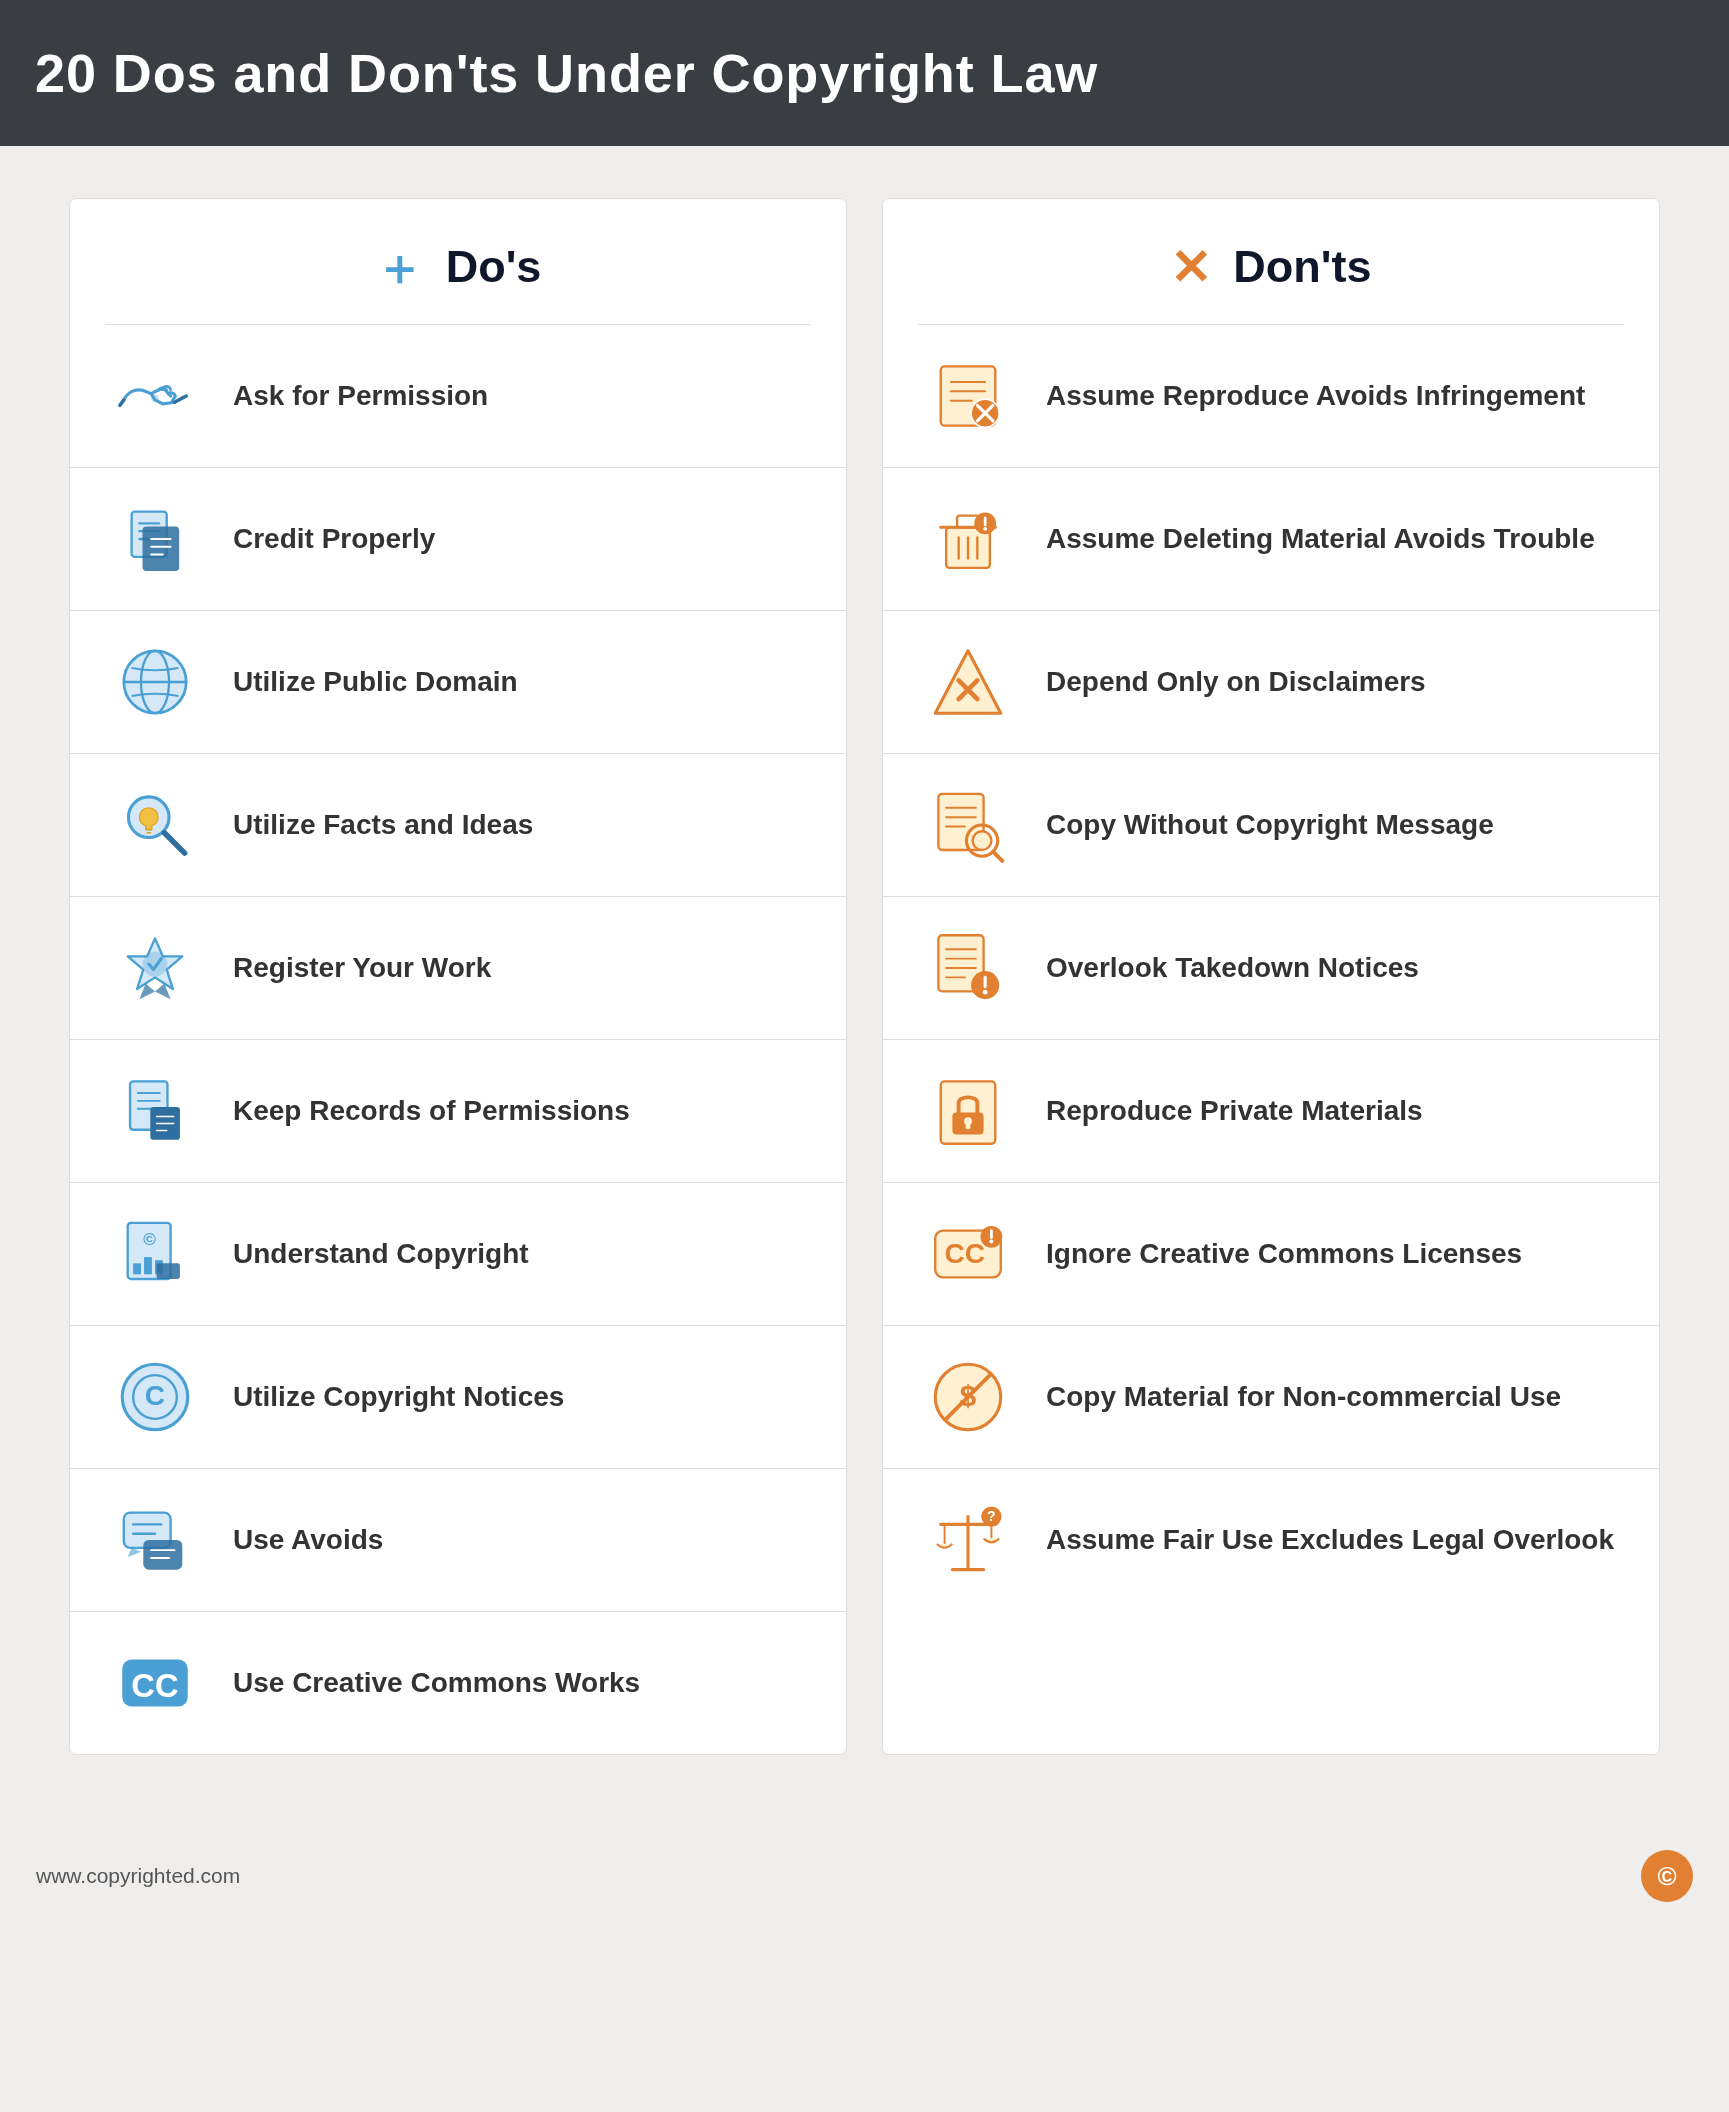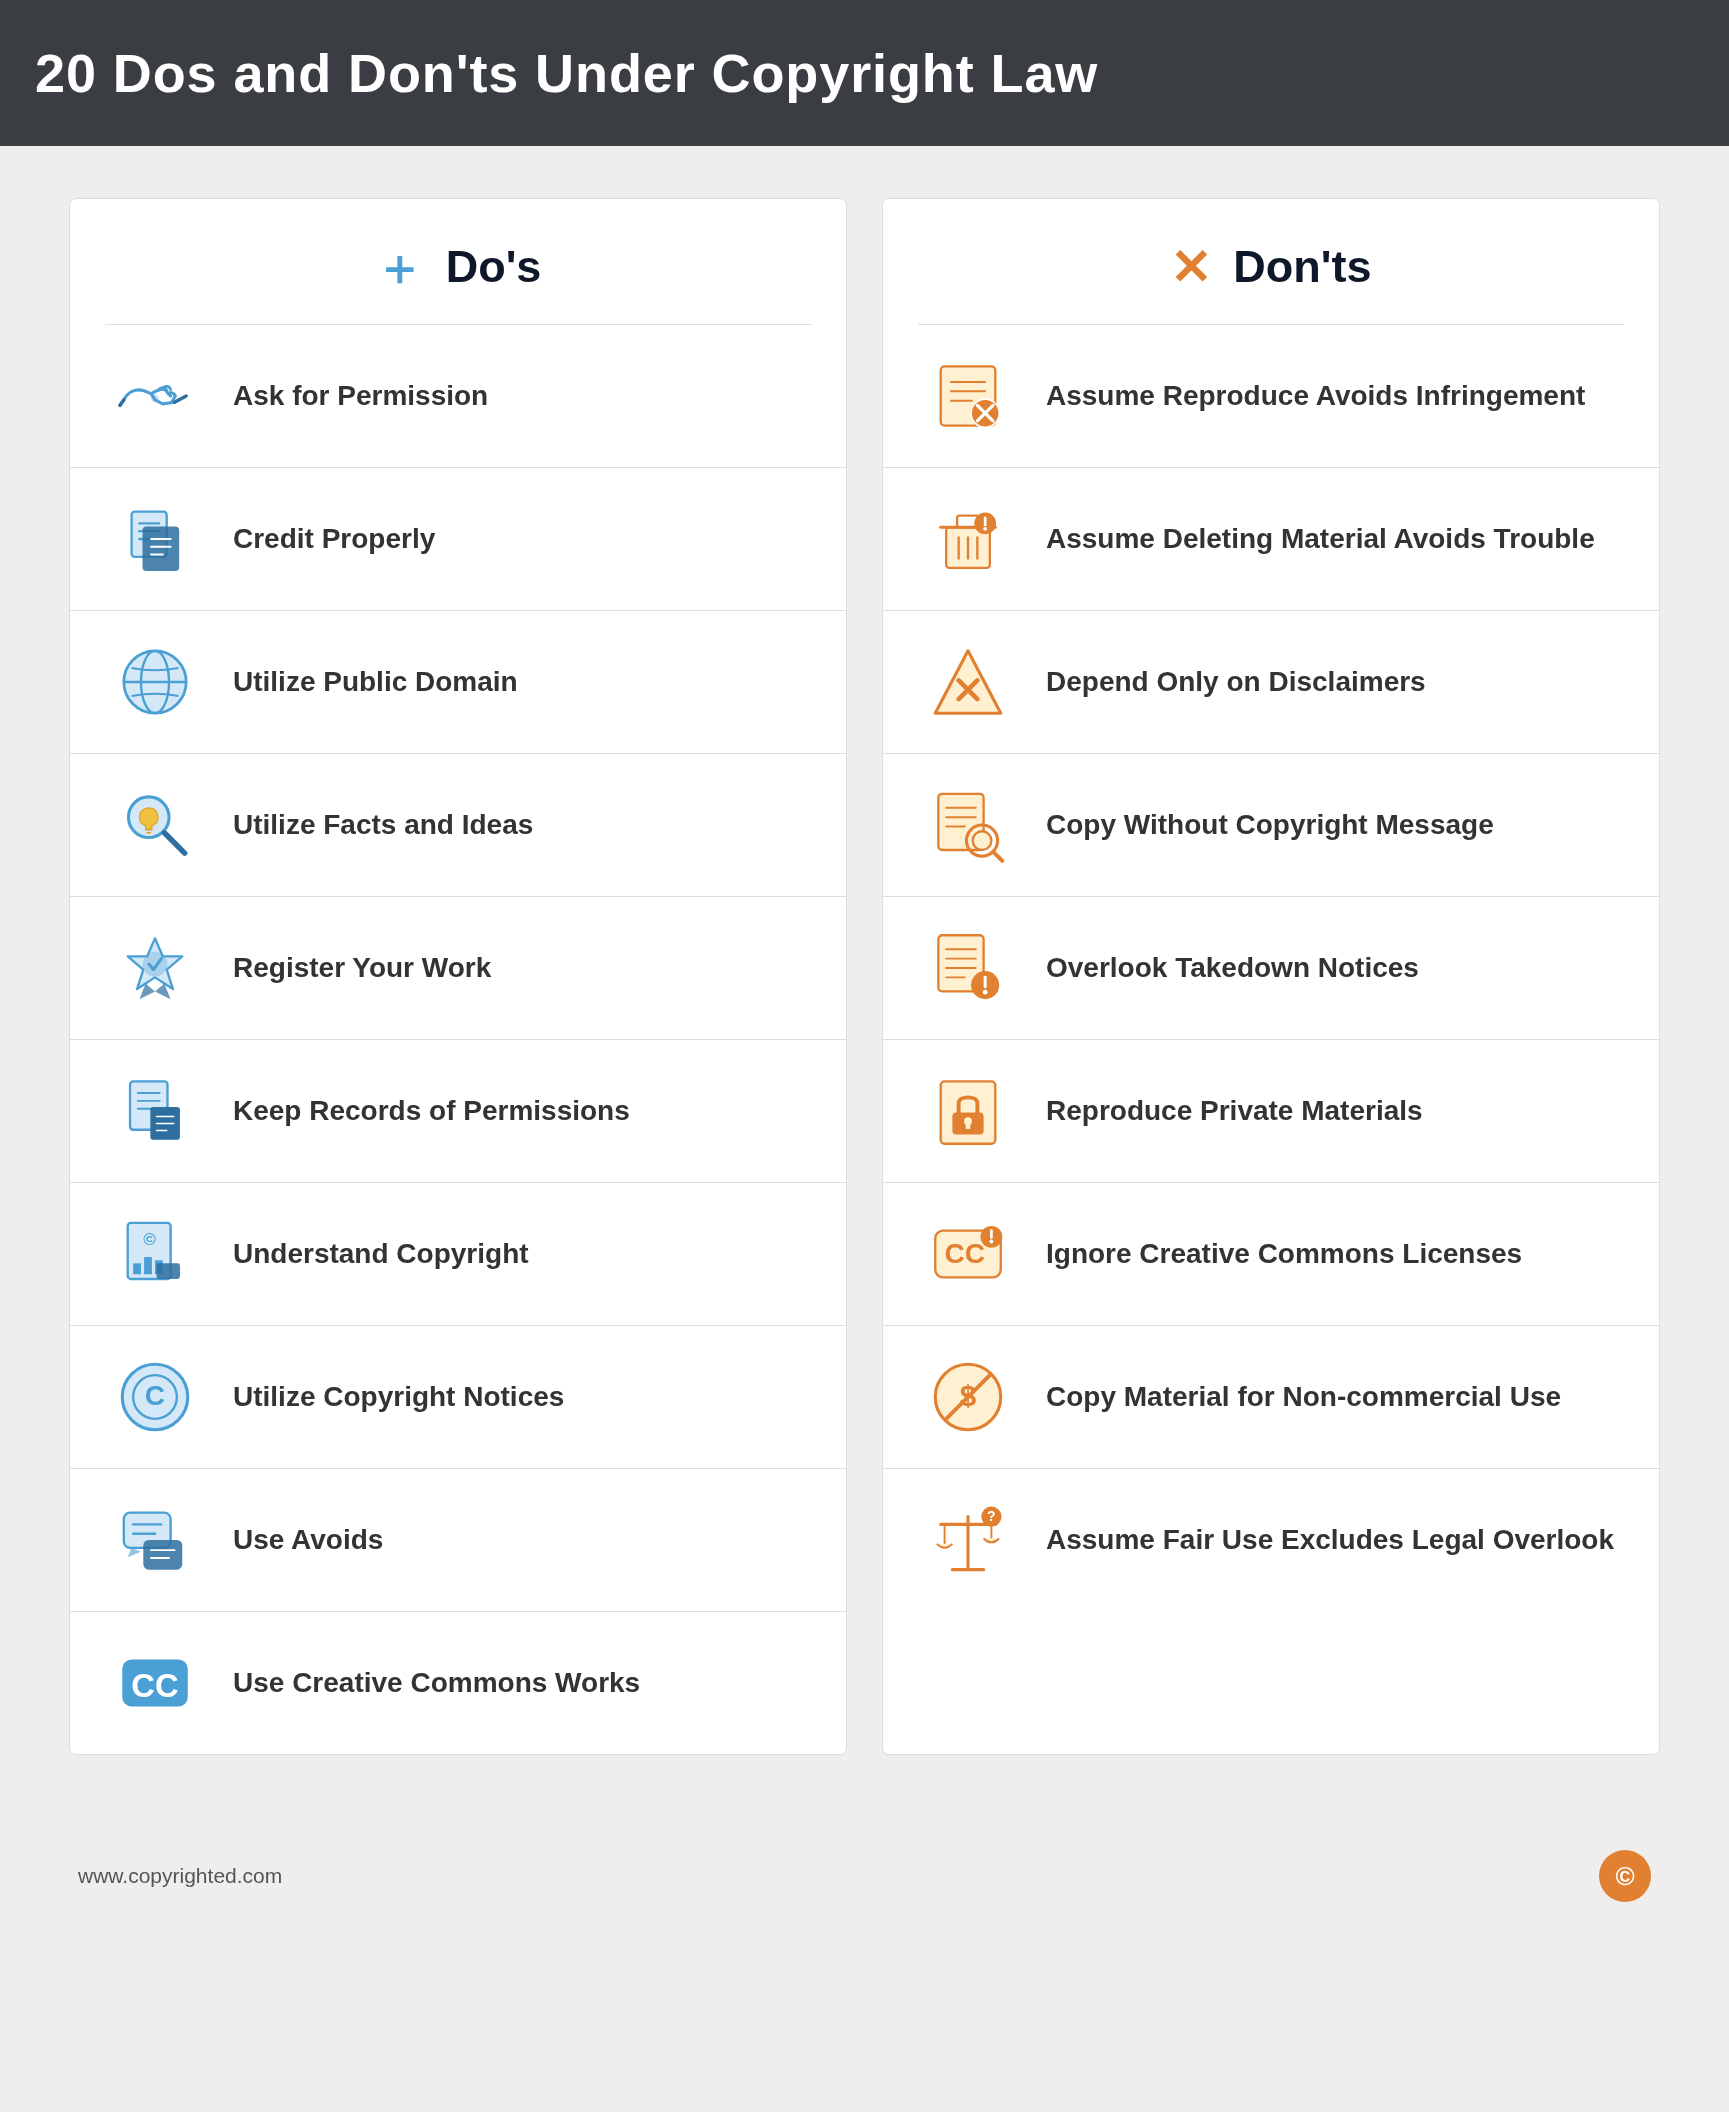--- a/index.html
+++ b/index.html
@@ -84,21 +84,21 @@
     .item-label {
       font-size: 28px;
       font-weight: 600;
       color: #333333;
       line-height: 1.3;
     }
     .footer {
       display: flex;
       justify-content: space-between;
       align-items: center;
-      padding: 26px 78px;
+      padding: 26px 36px;
       margin-top: 17.3px;
     }
     .footer-url {
       font-size: 21px;
       color: #555555;
     }
     .footer-logo {
       width: 52px;
       height: 52px;
       border-radius: 50%;

